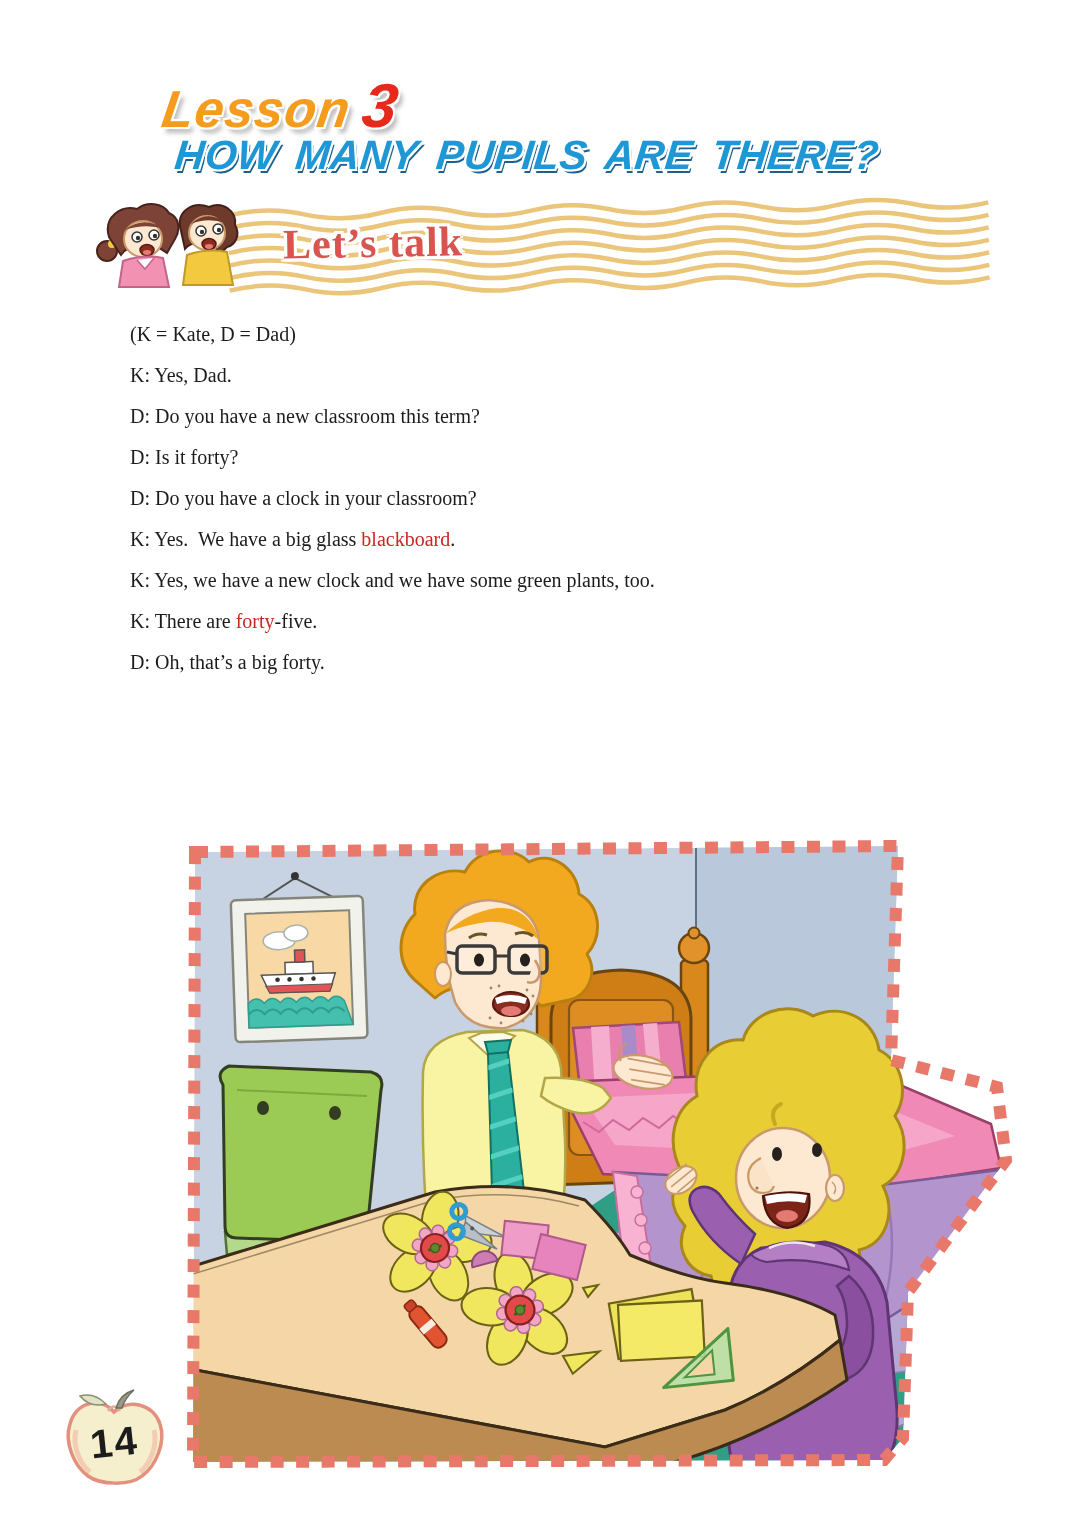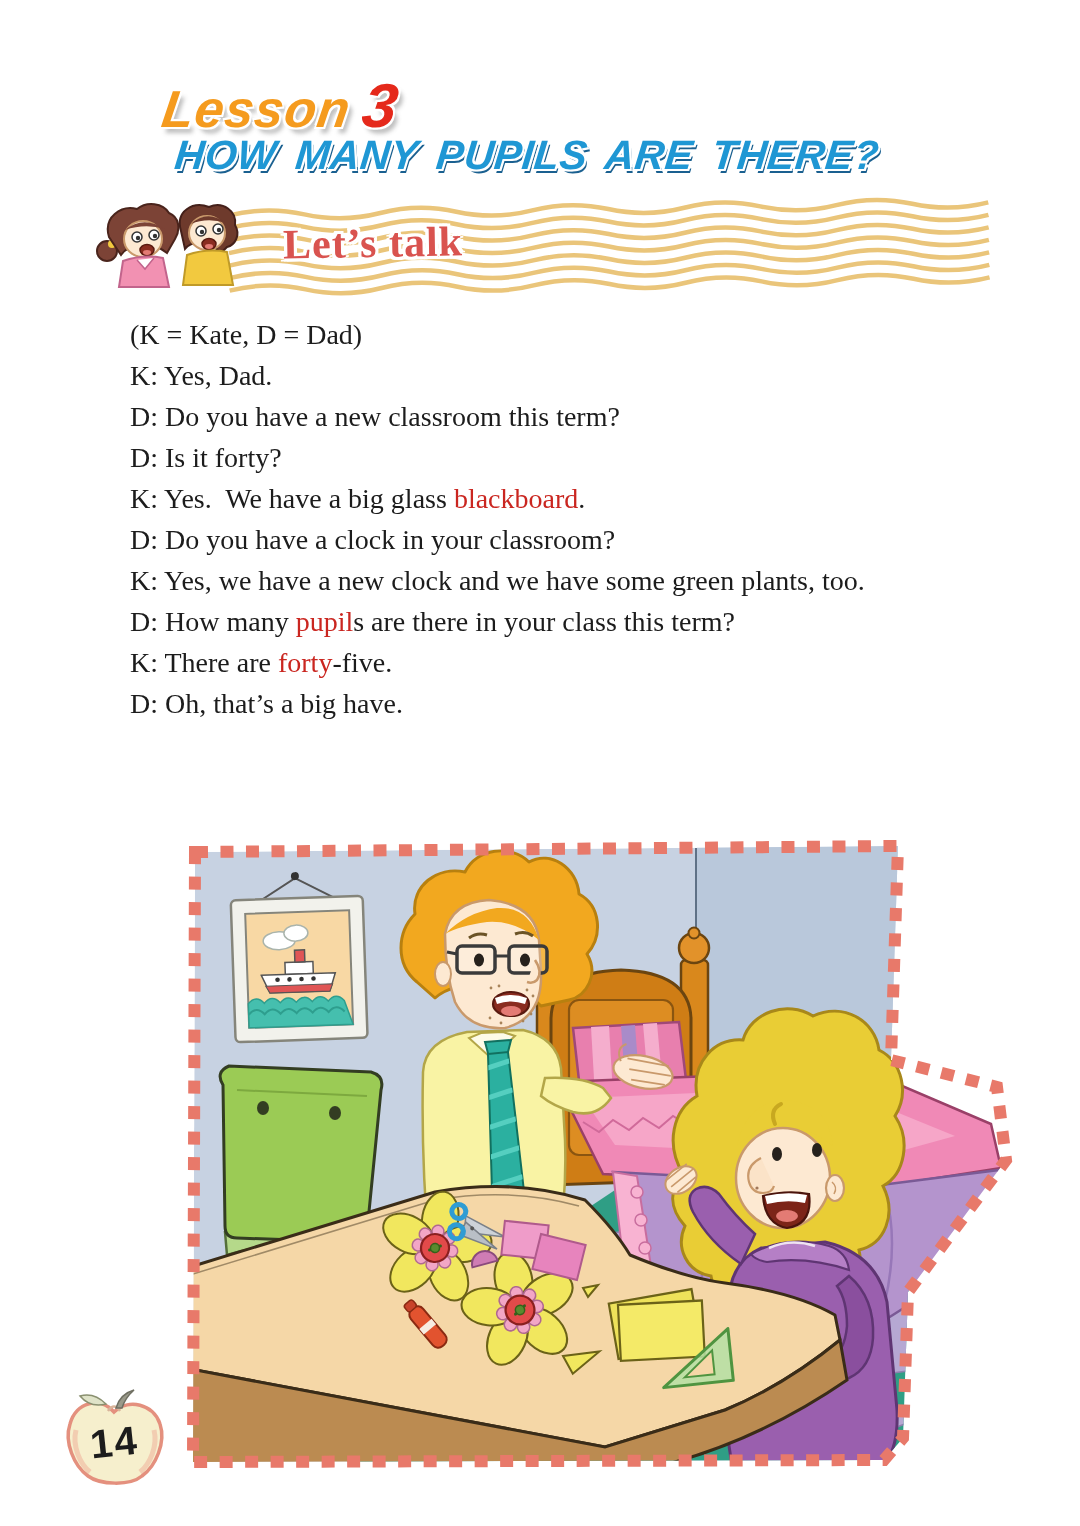--- a/index.html
+++ b/index.html
@@ -17,21 +17,21 @@
     text-shadow:-2px -2px 0 #fff,2px -2px 0 #fff,-2px 2px 0 #fff,2px 2px 0 #fff,3px 4px 0 #1a6090;}
   
   .banner{position:absolute;left:95px;top:193px;width:895px;height:112px;font-family:Liberation Serif, serif;}
   .waves{position:absolute;left:132px;top:4px;}
   .kids{position:absolute;left:0;top:6px;}
   .talk-label{position:absolute;left:188px;top:26px;font-weight:bold;font-size:42px;color:#d9534f;
     transform:rotate(-1deg);letter-spacing:1px;
     text-shadow:-3px -3px 0 #fff,3px -3px 0 #fff,-3px 3px 0 #fff,3px 3px 0 #fff,0 -3px 0 #fff,0 3px 0 #fff,-3px 0 0 #fff,3px 0 0 #fff;}
   
   .dialogue{position:absolute;left:130px;top:314px;width:840px;
-    font-family:"Liberation Serif",serif;font-size:28px;line-height:41px;color:#1c1c1c;}
+    font-family:"Liberation Serif",serif;font-size:20px;line-height:41px;color:#1c1c1c;}
   .d-line{white-space:pre-wrap;}
   .d-line .hl{color:#ca2620;}
   
   .scene-wrap{position:absolute;left:185px;top:840px;width:830px;height:632px;}
   
   .apple{position:absolute;left:62px;top:1386px;width:106px;height:110px;}
 </style>
 </head>
 <body>
 
@@ -86,26 +86,25 @@
       </g>
     </svg>
     <span class="talk-label">Let’s talk</span>
   </div>
 
   <div class="dialogue">
       <div class="d-line"><span>(K = Kate, D = Dad)</span></div>
       <div class="d-line"><span>K: Yes, Dad.</span></div>
       <div class="d-line"><span>D: Do you have a new classroom this term?</span></div>
       <div class="d-line"><span>D: Is it forty?</span></div>
+      <div class="d-line"><span>D: Do you have a clock in your classroom?</span></div>
       <div class="d-line"><span>K: Yes.  We have a big glass </span><span class="hl">blackboard</span><span>.</span></div>
-      <div class="d-line"><span>D: Do you have a clock in your classroom?</span></div>
       <div class="d-line"><span>K: Yes, we have a new clock and we have some green plants, too.</span></div>
-      <div class="d-line"><span>D: How many </span><span class="hl">pupil</span><span>s are there in your class this term?</span></div>
       <div class="d-line"><span>K: There are </span><span class="hl">forty</span><span>-five.</span></div>
-      <div class="d-line"><span>D: Oh, that’s a big have.</span></div>
+      <div class="d-line"><span>D: Oh, that’s a big forty.</span></div>
     </div>
 
   <div class="scene-wrap">
     <svg width="830" height="632" viewBox="0 0 830 632">
       <defs>
         <clipPath id="panel">
           <polygon points="10,12 713,6 706,220 812,247 821,320 723,452 718,598 699,620 8,622"></polygon>
         </clipPath>
         <clipPath id="tieClip">
           <polygon points="303,214 323,212 340,360 326,392 308,386"></polygon>

